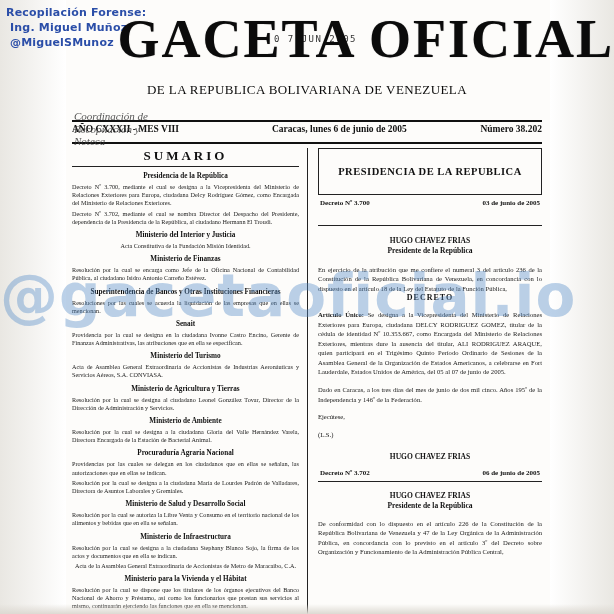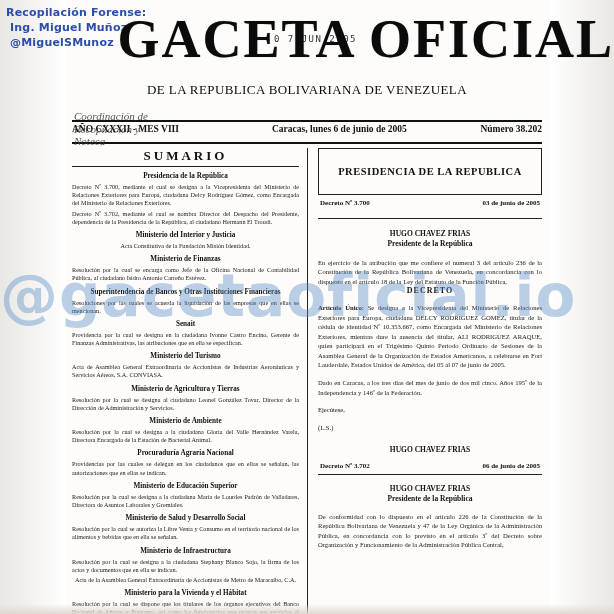--- a/index.html
+++ b/index.html
@@ -159,21 +159,21 @@
     font-size: 10.5px;
     font-weight: bold;
     letter-spacing: 0.5px;
     padding: 17px 0;
   }
   .decreto-row {
     display: flex;
     justify-content: space-between;
     font-size: 7px;
     font-weight: bold;
-    padding: 4px 2px 11px 2px;
+    padding: 4px 2px 18px 2px;
     border-bottom: 1px solid #222;
   }
   .sig {
     text-align: center;
     font-size: 7.5px;
     font-weight: bold;
     line-height: 1.3;
     margin-top: 10px;
   }
   .body-p {
@@ -312,21 +312,20 @@
 
     <div class="org">Ministerio de Agricultura y Tierras</div>
     <div class="entry">Resolución por la cual se designa al ciudadano Leonel González Tovar, Director de la Dirección de Administración y Servicios.</div>
 
     <div class="org">Ministerio de Ambiente</div>
     <div class="entry">Resolución por la cual se designa a la ciudadana Gloria del Valle Hernández Varela, Directora Encargada de la Estación de Bacterial Animal.</div>
 
     <div class="org">Procuraduría Agraria Nacional</div>
     <div class="entry">Providencias por las cuales se delegan en los ciudadanos que en ellas se señalan, las autorizaciones que en ellas se indican.</div>
 
-    <div class="org">Ministerio de Educación Superior</div>
     <div class="entry">Resolución por la cual se designa a la ciudadana María de Lourdes Padrón de Valladares, Directora de Asuntos Laborales y Gremiales.</div>
 
     <div class="org">Ministerio de Salud y Desarrollo Social</div>
     <div class="entry">Resolución por la cual se autoriza la Libre Venta y Consumo en el territorio nacional de los alimentos y bebidas que en ella se señalan.</div>
 
     <div class="org">Ministerio de Infraestructura</div>
     <div class="entry">Resolución por la cual se designa a la ciudadana Stephany Blanco Sojo, la firma de los actos y documentos que en ella se indican.</div>
     <div class="entry center">Acta de la Asamblea General Extraordinaria de Accionistas de Metro de Maracaibo, C.A.</div>
 
     <div class="org">Ministerio para la Vivienda y el Hábitat</div>

